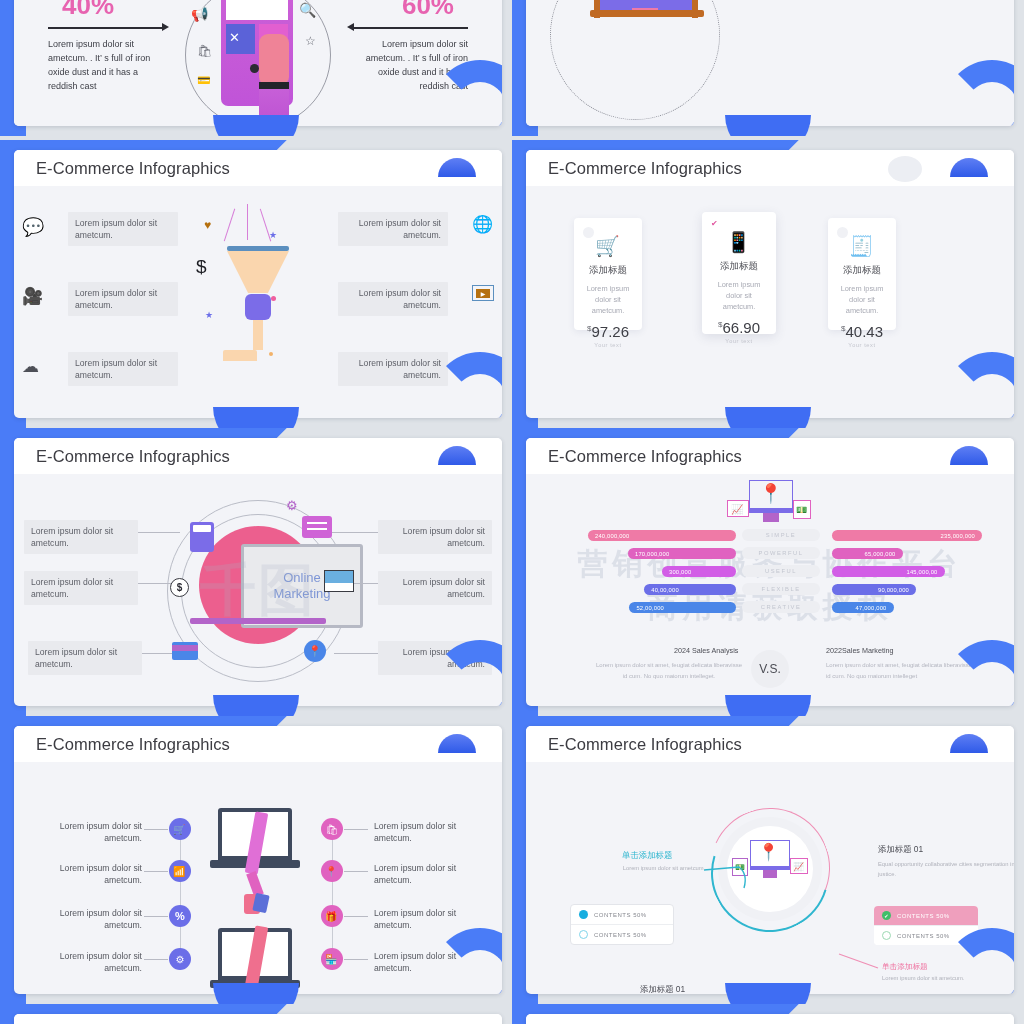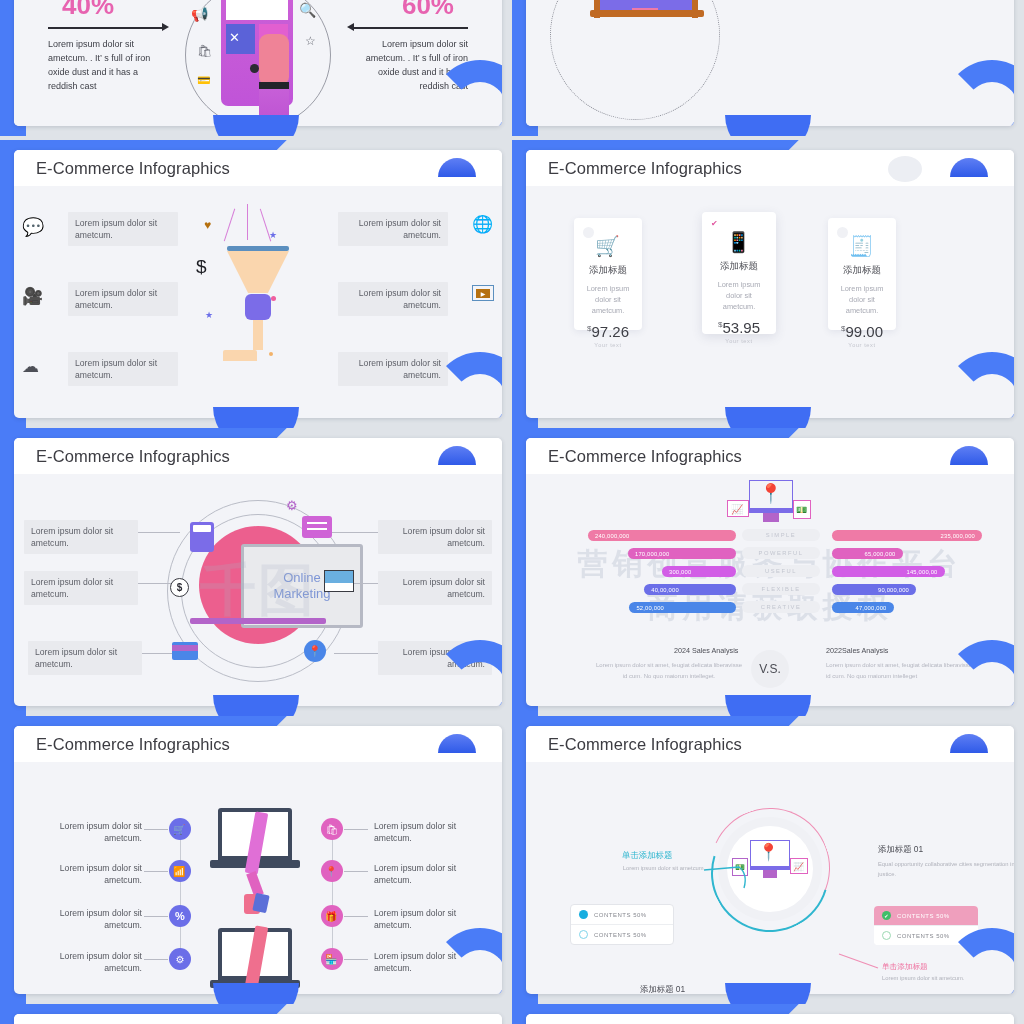--- a/index.html
+++ b/index.html
@@ -358,30 +358,30 @@
           <div class="pdesc">Lorem ipsum dolor sit ametcum.</div>
           <div class="pamt"><sup>$</sup><span>97.26</span></div>
           <div class="pyt">Your text</div>
         </div>
 
         <div class="price-card" style="left:176px; top:26px; width:74px; height:122px;box-shadow:0 3px 11px rgba(60,70,110,.13);">
           <div style="position:absolute;left:9px;top:7px;color:#e0569f;font-size:8px;">✔</div>
           <div style="margin-top:18px;font-size:20px;color:#e0569f;">📱</div>
           <div class="ptitle">添加标题</div>
           <div class="pdesc">Lorem ipsum dolor sit ametcum.</div>
-          <div class="pamt"><sup>$</sup><span>53.95</span></div>
+          <div class="pamt"><sup>$</sup><span>66.90</span></div>
           <div class="pyt">Your text</div>
         </div>
 
         <div class="price-card" style="left:302px; top:32px; width:68px; height:112px;">
           <div class="pc-dot"></div>
           <div style="margin-top:16px;font-size:20px;color:#6aa6c9;">🧾</div>
           <div class="ptitle">添加标题</div>
           <div class="pdesc">Lorem ipsum dolor sit ametcum.</div>
-          <div class="pamt"><sup>$</sup><span>99.00</span></div>
+          <div class="pamt"><sup>$</sup><span>40.43</span></div>
           <div class="pyt">Your text</div>
         </div>
       </div>
       <div class="corner-arc"></div>
     </div>
     <div class="bottom-dome"></div>
   </div>
 
   <div class="slide" style="left:0; top:428px; width:512px; height:288px;">
     <div class="slide-bg-accent"></div>
@@ -478,21 +478,21 @@
             <div class="mid-lbl" style="left: 216px; top: 53px;">FLEXIBLE</div>
             <div class="bar r" style="left: 306px; top: 54px; width: 84px; background: rgb(107, 110, 232);">90,000,000</div>
             <div class="bar l" style="left: 103.44px; top: 72px; width: 106.56px; background: rgb(74, 134, 232);">52,00,000</div>
             <div class="mid-lbl" style="left: 216px; top: 71px;">CREATIVE</div>
             <div class="bar r" style="left: 306px; top: 72px; width: 61.5px; background: rgb(74, 134, 232);">47,000,000</div>
           </div>
 
         <div class="vs-circle" style="left:50%;top:176px;transform:translateX(-50%);">V.S.</div>
         <div class="vs-h" style="left:148px;top:172px;">2024 Sales Analysis</div>
         <div class="vs-p" style="left:68px;top:186px;text-align:center;">Lorem ipsum dolor sit amet, feugiat delicata liberavisse id cum. No quo maiorum intelleget.</div>
-        <div class="vs-h" style="left:300px;top:172px;">2022Sales Analysis</div>
+        <div class="vs-h" style="left:300px;top:172px;">2022Sales Marketing</div>
         <div class="vs-p" style="left:300px;top:186px;">Lorem ipsum dolor sit amet, feugiat delicata liberavisse id cum. No quo maiorum intelleget</div>
       </div>
       <div class="corner-arc"></div>
     </div>
     <div class="bottom-dome"></div>
   </div>
 
   <div class="slide" style="left:0; top:716px; width:512px; height:288px;">
     <div class="slide-bg-accent"></div>
     <div class="slide-bg-accent-top"></div>

